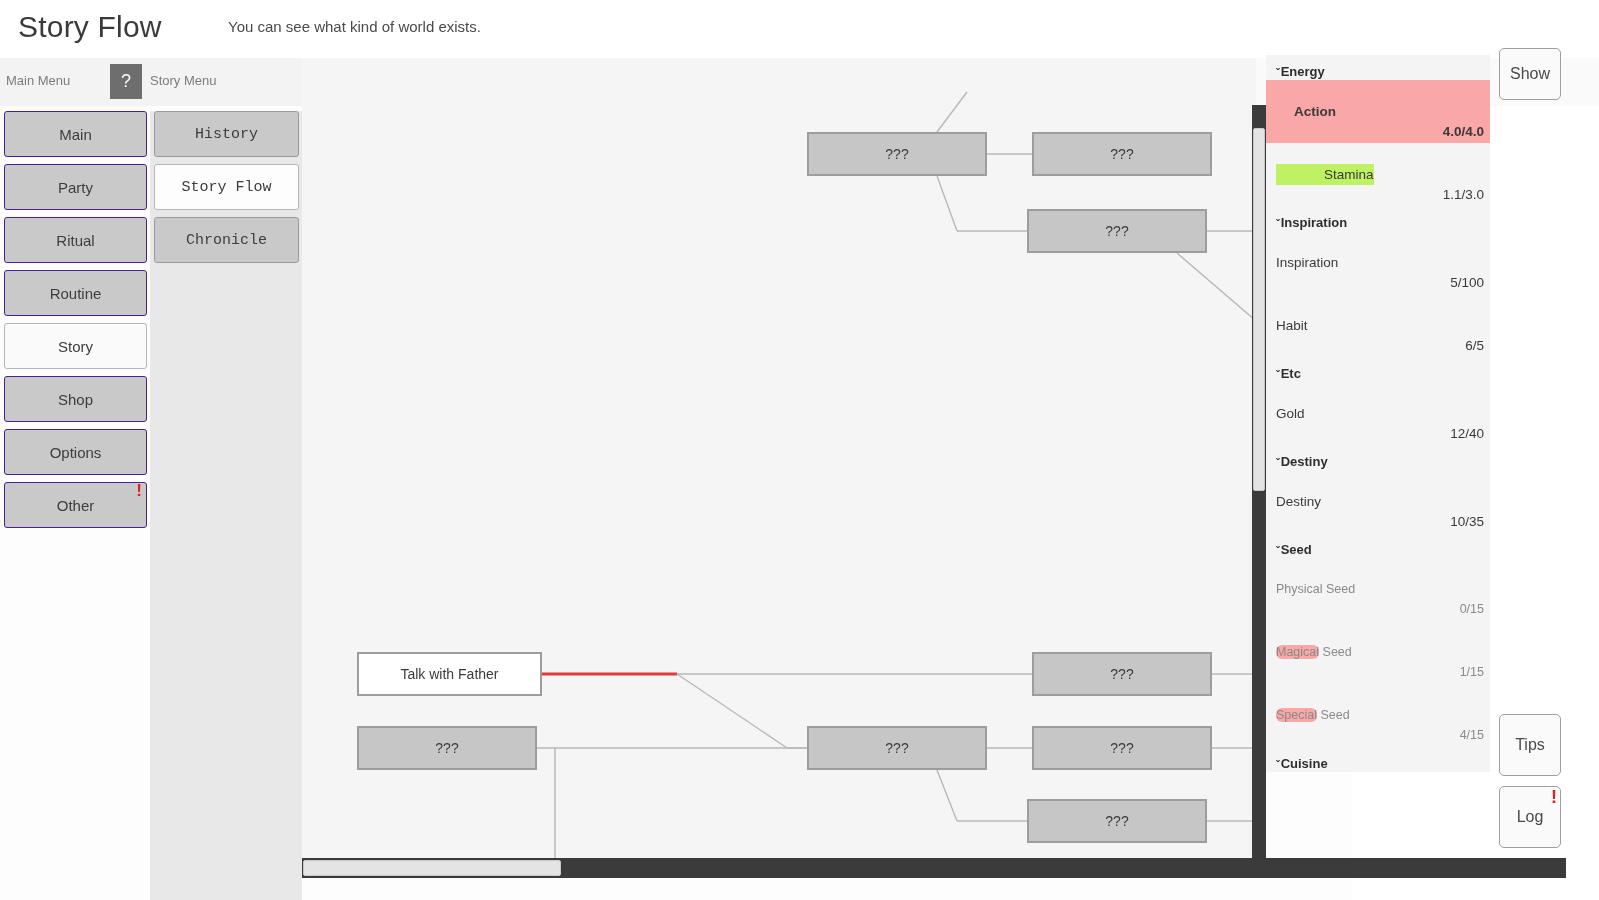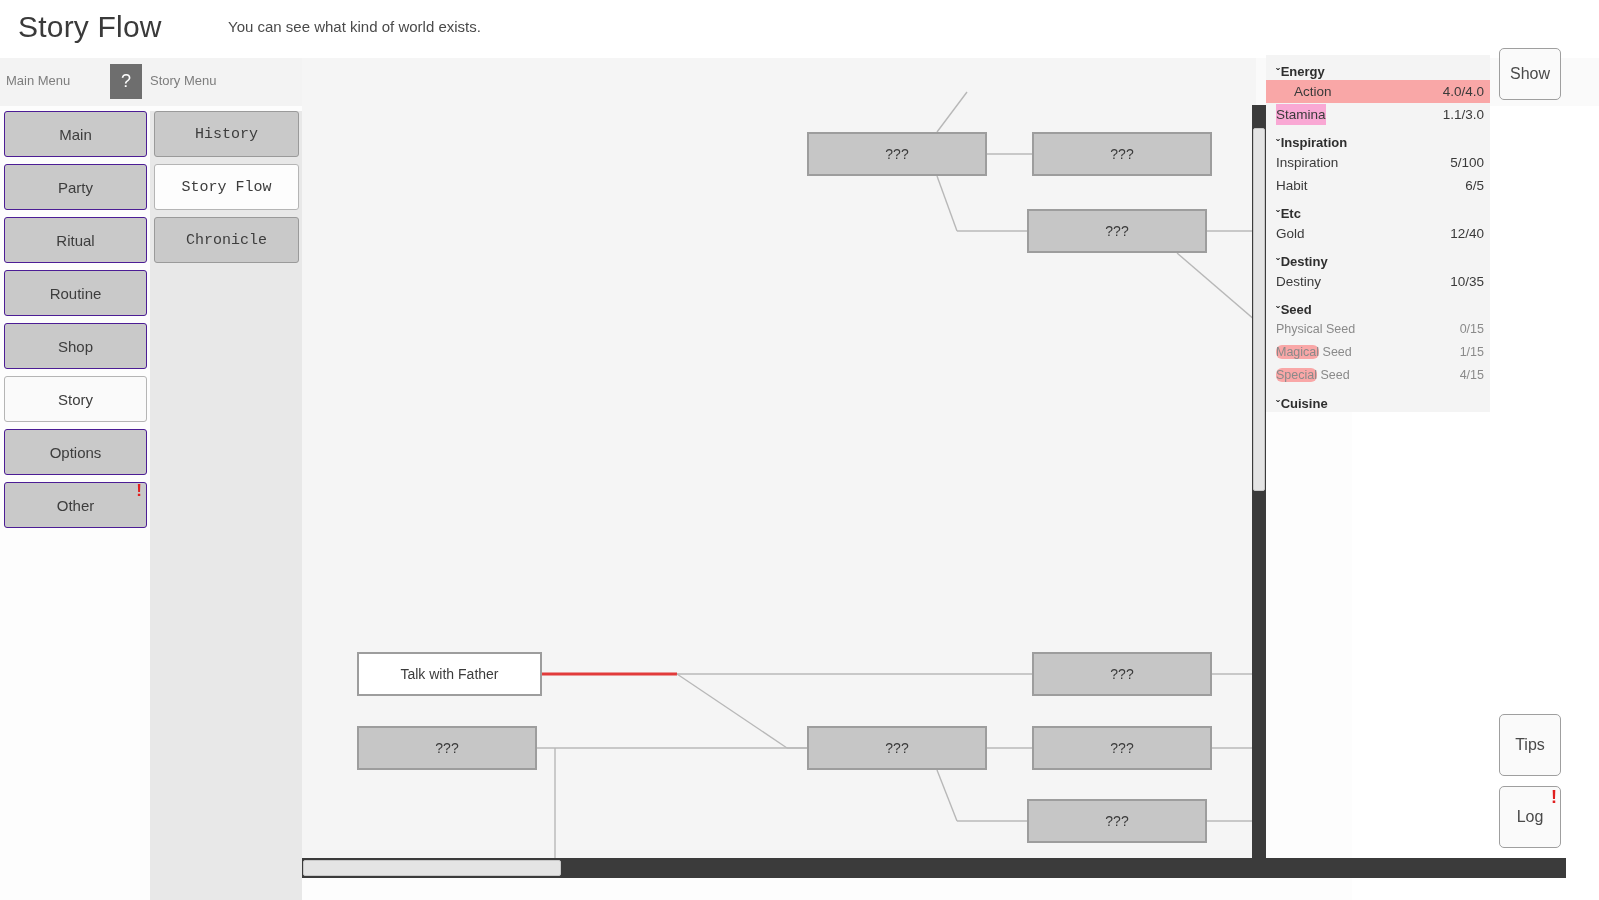--- a/index.html
+++ b/index.html
@@ -100,23 +100,23 @@
   }
   .st-group {
     padding:1px 0 1px 10px; font-weight:bold; font-size:13px; color:#2e2e2e;margin-top:8px;
   }
   .st-group .chev { font-size:11px; margin-right:1px; }
   .st-row {
     display:flex; justify-content:space-between; align-items:center;
     padding:1px 6px 1px 10px; line-height:21px;
   }
   .st-row .lab { white-space:nowrap; }
-  .st-row .val { white-space:nowrap; }
-  .st-row.hl { background:#f9a7a7; font-weight:normal;padding-left:28px; }
-  .st-row .lab.hl-text { background:#f9a8d4; }
+  .st-row .val { white-space:nowrap;margin-top:40px; }
+  .st-row.hl { background:#f9a7a7; font-weight:bold;padding-left:28px; }
+  .st-row .lab.hl-text { background:#bef264;padding-left:48px; }
   .st-row .lab .hl-part { background:#f9a7a7;border-radius:6px; }
   .st-row.dim { color:#8a8a8a; font-size:12.5px; }
 
   
   .side-btn {
     position:absolute; background:#fafafa; border:1px solid #9f9f9f; border-radius:5px;
     display:flex; align-items:center; justify-content:center;
     font-size:16px; color:#4a4a4a; cursor:pointer;
   }
   #btn-show { left:1499px; top:48px; width:62px; height:52px; }
@@ -150,25 +150,25 @@
       </div>
       <div class="mbtn">
         <span>Party</span>
       </div>
       <div class="mbtn">
         <span>Ritual</span>
       </div>
       <div class="mbtn">
         <span>Routine</span>
       </div>
-      <div class="mbtn">
-        <span>Shop</span>
-      </div>
       <div class="mbtn active">
         <span>Story</span>
+      </div>
+      <div class="mbtn">
+        <span>Shop</span>
       </div>
       <div class="mbtn">
         <span>Options</span>
       </div>
       <div class="mbtn">
         <span>Other</span>
         <span class="bang">!</span>
       </div>
     </div>
   <div class="menu-col2">

